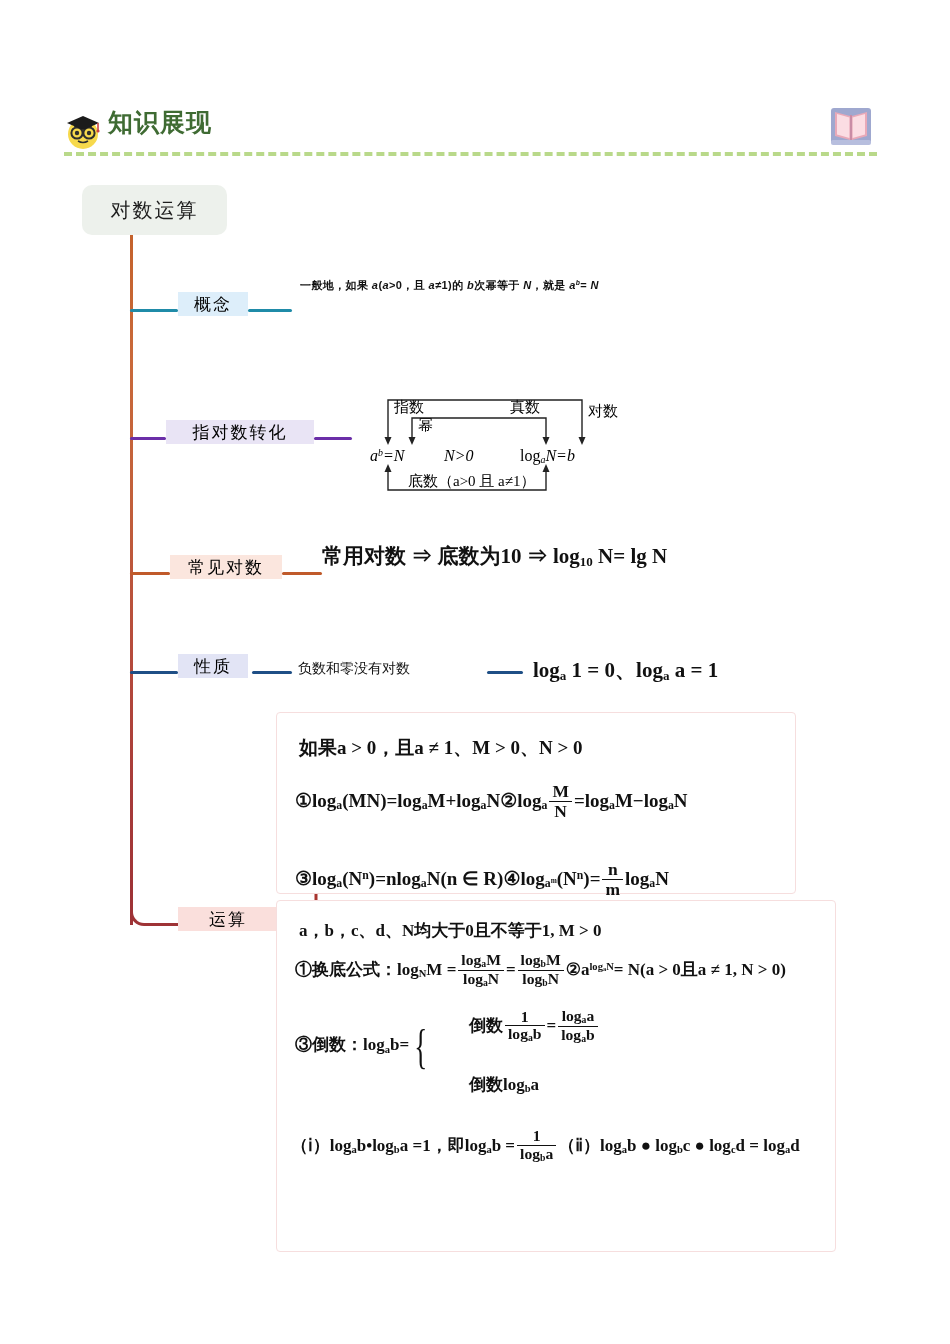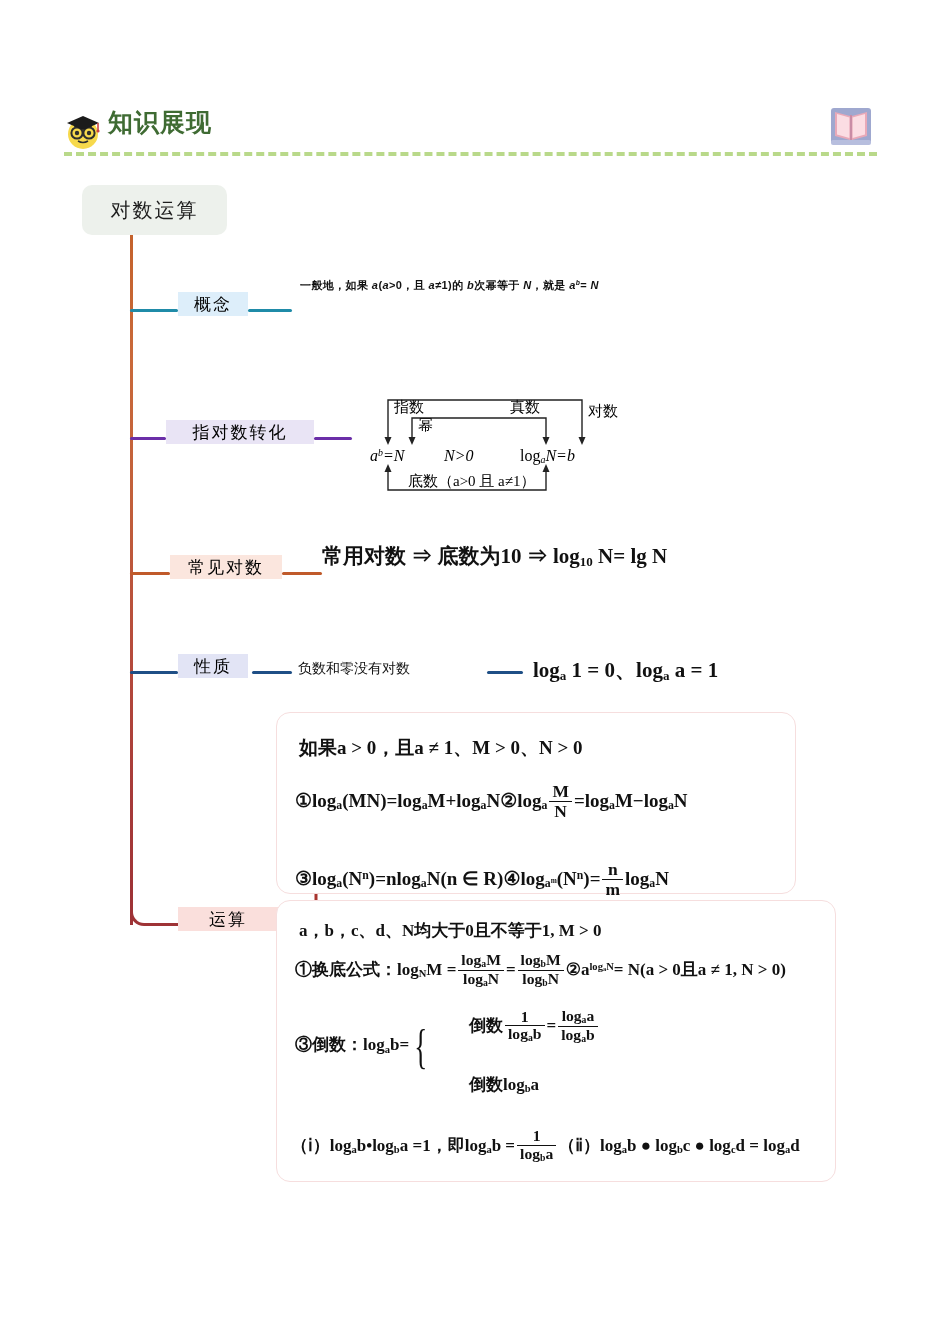--- a/index.html
+++ b/index.html
@@ -176,21 +176,21 @@
     font-family: "Liberation Serif", serif;
     font-size: 14px;
     white-space: nowrap;
     color: #111;
   }
 
   
   .formula-box {
     position: absolute;
     border: 1.5px solid #f6dede;
-    border-radius: 14px;
+    border-radius: 4px;
     background: #fff;
     box-sizing: border-box;
   }
   .fml {
     position: absolute;
     font-family: "Liberation Serif", serif;
     font-weight: bold;
     font-size: 19px;
     white-space: nowrap;
     color: #111;
@@ -331,21 +331,21 @@
   <div class="formula-box" style="left:276px; top:712px; width:520px; height:182px;">
     <div class="fml" style="left:22px; top:22px;">如果a &gt; 0，且a ≠ 1、M &gt; 0、N &gt; 0</div>
     <div class="fml" style="left:18px; top:70px;">
       <span>①log</span><sub>a</sub><span>(MN)=log</span><sub>a</sub><span>M+log</span><sub>a</sub><span>N</span><span>②log</span><sub>a</sub><span class="frac"><span class="num">M</span><span class="den">N</span></span><span>=log</span><sub>a</sub><span>M−log</span><sub>a</sub><span>N</span>
     </div>
     <div class="fml" style="left:18px; top:148px;">
       <span>③log</span><sub>a</sub><span>(N</span><sup>n</sup><span>)=nlog</span><sub>a</sub><span>N(n ∈ R)</span><span>④log</span><sub><span>a</span><sup>m</sup></sub><span>(N</span><sup>n</sup><span>)=</span><span class="frac"><span class="num">n</span><span class="den">m</span></span><span>log</span><sub>a</sub><span>N</span>
     </div>
   </div>
 
-  <div class="formula-box" style="left:276px; top:900px; width:560px; height:282px;">
+  <div class="formula-box" style="left:276px; top:900px; width:560px; height:352px;">
     <div class="fml small" style="left:22px; top:18px;">a，b，c、d、N均大于0且不等于1, M &gt; 0</div>
 
     <div class="fml small" style="left:18px; top:52px;">
       <span>①换底公式：log</span><sub>N</sub><span>M =</span><span class="frac"><span class="num"><span>log</span><sub>a</sub><span>M</span></span><span class="den"><span>log</span><sub>a</sub><span>N</span></span></span><span>=</span><span class="frac"><span class="num"><span>log</span><sub>b</sub><span>M</span></span><span class="den"><span>log</span><sub>b</sub><span>N</span></span></span><span>②a</span><sup><span>log</span><sub>a</sub><span>N</span></sup><span>= N(a &gt; 0且a ≠ 1, N &gt; 0)</span>
     </div>
 
     <div class="fml small" style="left:18px; top:132px;">
       <span>③倒数：log</span><sub>a</sub><span>b=</span><span class="brace">{</span>
     </div>
     <div class="fml small" style="left:192px; top:108px;">

